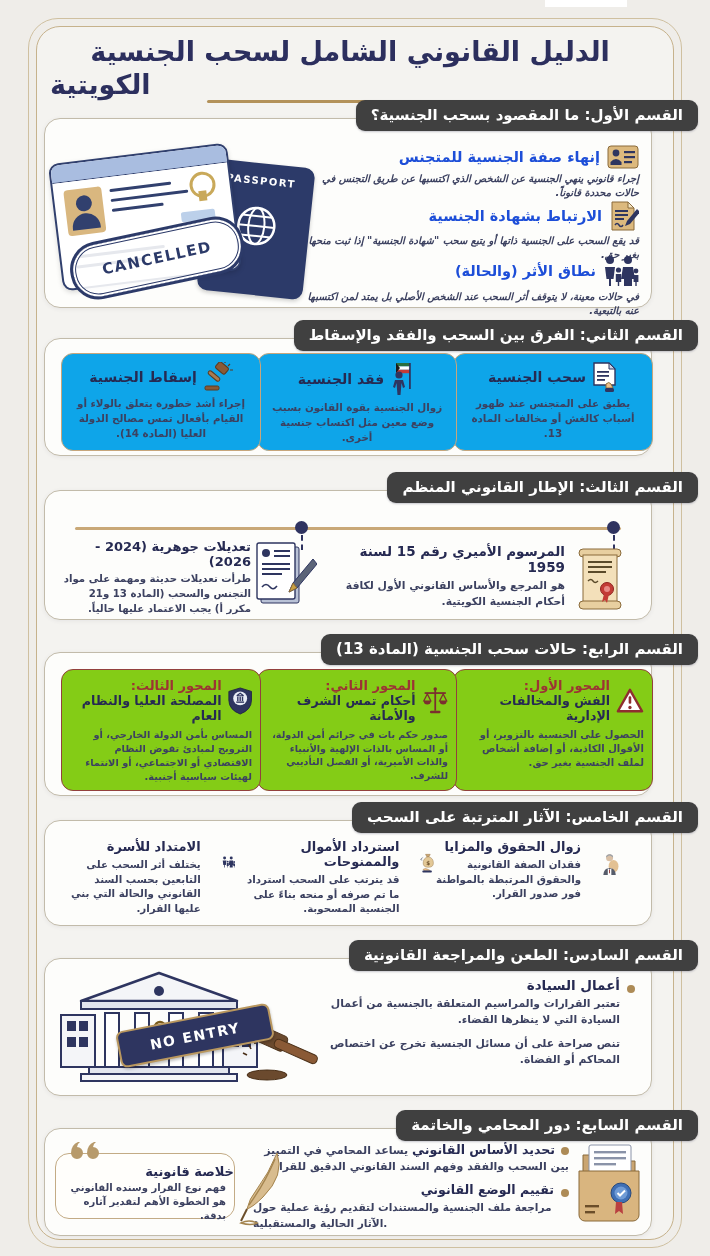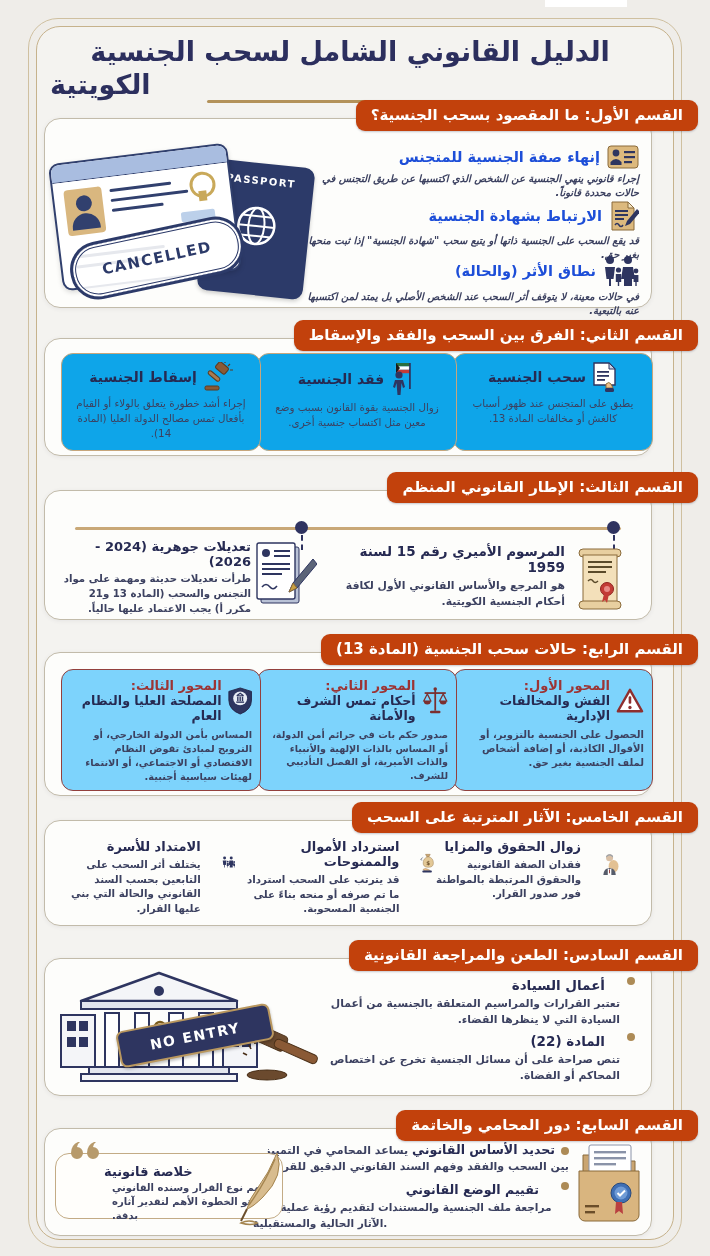--- a/index.html
+++ b/index.html
@@ -12,21 +12,21 @@
       border:1.5px solid #c6b28c;border-radius:24px;background:#f4f3f0;}
   .top-strip{position:absolute;left:545px;top:0;width:82px;height:7px;background:#ffffff;}
 
   .title-l1{position:absolute;left:44px;top:36px;width:612px;margin:0;text-align:center;
       font-size:27px;font-weight:800;color:#2c2f5e;direction:rtl;white-space:nowrap;}
   .title-l2{position:absolute;left:50px;top:69px;margin:0;
       font-size:27px;font-weight:800;color:#2c2f5e;direction:rtl;}
   .title-underline{position:absolute;left:207px;top:100px;width:296px;height:2.5px;
       background:#b3925a;border-radius:2px;}
 
-  .bar{position:absolute;right:12px;height:31px;line-height:31px;background:#c2410c;
+  .bar{position:absolute;right:12px;height:31px;line-height:31px;background:#404040;
       color:#ffffff;font-size:15px;font-weight:700;padding:0 15px;border-radius:9px;
       direction:rtl;white-space:nowrap;z-index:5;box-shadow:0 1px 2px rgba(40,40,70,.25);}
   .card{position:absolute;left:44px;width:606px;background:#fdfdfb;
       border:1px solid #c2bbaa;border-radius:16px;box-shadow:0 1px 4px rgba(70,70,90,.08);z-index:2;}
 
   
   .s1-item{position:absolute;right:12px;width:336px;direction:rtl;text-align:right;}
   .titlerow{display:flex;direction:rtl;align-items:center;gap:7px;}
   .titlerow .t{font-size:14.5px;font-weight:800;color:#1d4ed8;}
   .ibody{margin:3px 0 0 0;font-size:10px;line-height:1.4;color:#3c4160;font-weight:600;font-style:italic;}
@@ -53,22 +53,22 @@
       border-radius:28px;transform:rotate(-12deg);background:rgba(255,255,255,.88);
       display:flex;align-items:center;justify-content:center;box-shadow:inset 0 0 0 2px #fff,inset 0 0 0 3px #2c3a69;}
   .stamp span{font-size:15px;font-weight:800;letter-spacing:1.5px;color:#2c3a69;}
 
   
   .mini{position:absolute;top:14px;width:182px;height:88px;background:#0ea5e9;
       border:1px solid #c7a67c;border-radius:12px;padding:8px 8px 0 8px;box-sizing:content-box;}
   .mini .mtitle{display:flex;direction:rtl;align-items:center;justify-content:center;gap:6px;
       font-size:14px;font-weight:800;color:#262a52;}
   .mini .mbody{margin:4px 2px 0 2px;font-size:10.3px;line-height:1.45;color:#3c4160;
-      font-weight:400;text-align:center;direction:rtl;}
-  .pinkc{position:absolute;top:16px;width:182px;height:112px;background:#7dd3fc;
+      font-weight:700;text-align:center;direction:rtl;}
+  .pinkc{position:absolute;top:16px;width:182px;height:112px;background:#84cc16;
       border:1.3px solid #93403d;border-radius:12px;padding:8px 8px 0 8px;}
   .pink-head{display:flex;direction:rtl;align-items:center;gap:6px;}
   .pink-head .lbl{font-size:13px;font-weight:800;color:#9c3434;}
   .pink-head .sub{font-size:12.6px;font-weight:800;color:#262a52;}
   .pbody{margin:5px 0 0 0;font-size:10px;line-height:1.42;color:#3c4160;font-weight:600;
       direction:rtl;}
 
   
   .tl-line{position:absolute;left:30px;top:36px;width:546px;height:3px;background:#c9a877;border-radius:2px;}
   .tl-dot{position:absolute;top:30px;width:13px;height:13px;border-radius:50%;background:#2f3360;}
@@ -78,32 +78,32 @@
   .s3-body{margin-top:3px;font-size:10.8px;line-height:1.45;color:#3c4160;font-weight:600;}
 
   
   .s5-item{position:absolute;top:18px;display:flex;direction:rtl;gap:21px;}
   .s5-text{direction:rtl;text-align:right;}
   .s5-title{font-size:13px;font-weight:800;color:#262a52;}
   .s5-body{margin-top:3px;font-size:10.3px;line-height:1.42;color:#3c4160;font-weight:600;}
 
   
   .b-item{position:absolute;right:16px;width:322px;direction:rtl;text-align:right;}
-  .b-head{display:flex;direction:rtl;align-items:flex-start;gap:22px;
+  .b-head{display:flex;direction:rtl;align-items:flex-end;gap:7px;
       font-size:13.5px;font-weight:800;color:#262a52;}
   .dot{display:inline-block;width:8px;height:8px;border-radius:50%;background:#ad8b56;flex:0 0 auto;}
   .b-body{margin:3px 15px 0 0;font-size:10.8px;line-height:1.45;color:#3c4160;font-weight:600;}
 
   .banner{position:absolute;left:58px;top:46px;width:152px;height:33px;background:#2e3560;
       border:2px solid #b9975e;border-radius:7px;transform:rotate(-11deg);
       display:flex;align-items:center;justify-content:center;z-index:3;box-shadow:0 2px 3px rgba(0,0,0,.25);}
   .banner span{color:#fff;font-size:14px;font-weight:800;letter-spacing:1.5px;}
 
   .quotebox{position:absolute;left:10px;top:24px;width:178px;height:64px;background:#fffefb;
-      border:1.5px solid #c3ab85;border-radius:14px;text-align:left;direction:rtl;padding-left:48px;}
+      border:1.5px solid #c3ab85;border-radius:14px;text-align:right;direction:rtl;}
   .q-title{margin-top:10px;font-size:13px;font-weight:800;color:#262a52;}
   .q-body{margin:2px 8px 0 8px;font-size:10px;line-height:1.4;color:#3c4160;font-weight:600;}
   .q-icon{position:absolute;left:14px;top:-13px;}
   .s7-p{margin:0;font-size:11px;line-height:1.45;color:#3c4160;font-weight:600;direction:rtl;text-align:right;}
   .s7-p b{font-size:12.6px;color:#262a52;font-weight:800;}
 </style>
 </head>
 <body>
 
 <div class="page">
@@ -429,24 +429,20 @@
       </svg>
     </div>
     <div class="b-item" style="top:18px">
       <div class="b-head">
           <span class="dot"></span>
         <span>أعمال السيادة</span>
         </div>
       <p class="b-body">تعتبر القرارات والمراسيم المتعلقة بالجنسية من أعمال السيادة التي لا ينظرها القضاء.</p>
     </div>
     <div class="b-item" style="top:74px">
-      <div class="b-head">
-          <span class="dot"></span>
-        <span>المادة (22)</span>
-        </div>
       <p class="b-body">تنص صراحة على أن مسائل الجنسية تخرج عن اختصاص المحاكم أو الفضاة.</p>
     </div>
   </section>
 
   <div class="bar" style="top:1110px">القسم السابع: دور المحامي والخاتمة</div>
   <section class="card" style="top:1128px;height:106px;">
     <svg width="64" height="84" viewBox="0 0 64 84" style="position:absolute;left:532px;top:12px">
       <path d="M6 14 h20 l5 6 h27 v58 h-52 z" fill="#caa571" stroke="#8a6a3a"></path>
       <rect x="12" y="4" width="42" height="66" rx="2" fill="#ffffff" stroke="#8a93a8"></rect>
       <rect x="17" y="10" width="32" height="2.4" fill="#8a93a8"></rect>

